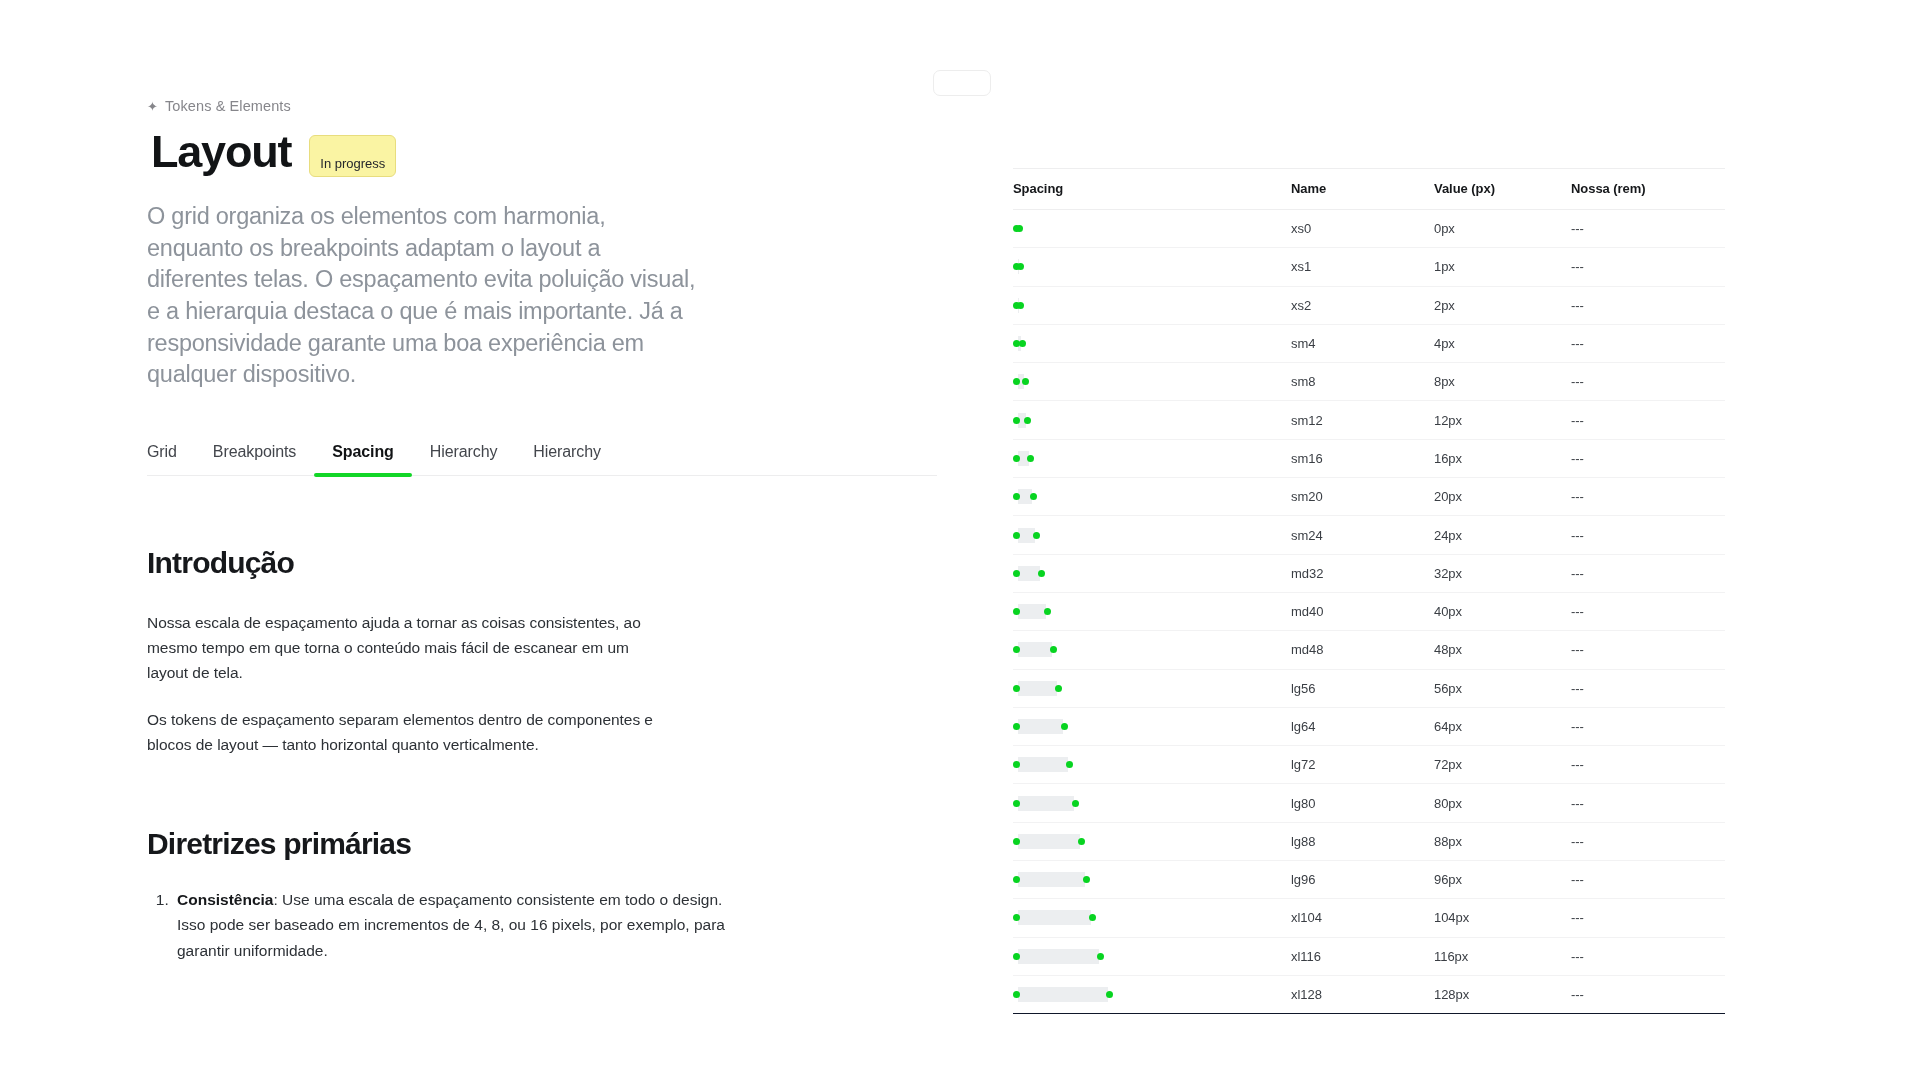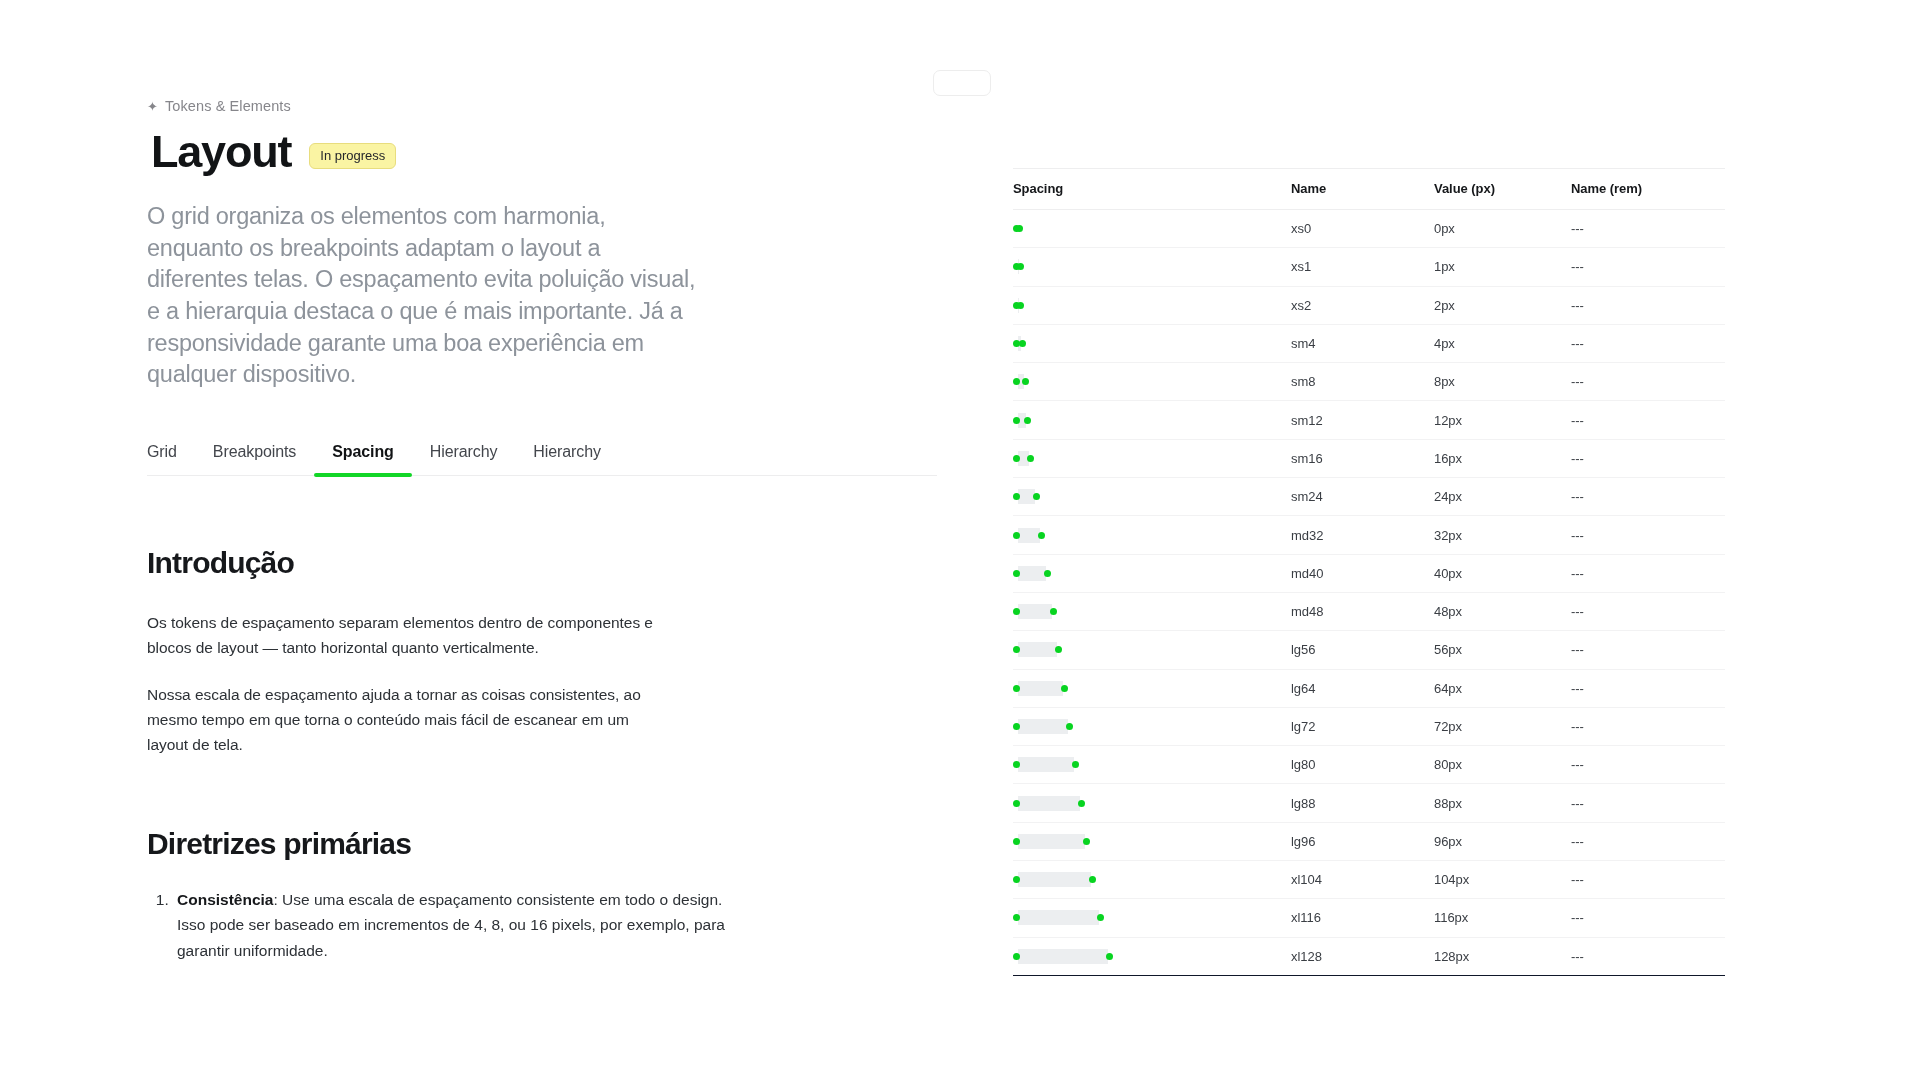--- a/index.html
+++ b/index.html
@@ -69,21 +69,21 @@
     line-height: 1.05;
     margin: 4px;
   }
   .status-badge {
     display: inline-block;
     background: #faf4a3;
     border: 1px solid #e8dd7e;
     color: #24262b;
     font-size: 13px;
     font-weight: 500;
-    padding: 5px 10px 6px;
+    padding: 21px 10px 6px;
     border-radius: 6px;
     line-height: 1;
     position: relative;
     top: 4px;
   }
 
   .lead {
     font-size: 23.5px;
     line-height: 1.345;
     color: #8d939b;
@@ -255,22 +255,22 @@
       <div class="tab">
         <span>Hierarchy</span>
       </div>
       <div class="tab">
         <span>Hierarchy</span>
       </div>
     </div>
 
     <div class="section">
       <h2 class="section-h2">Introdução</h2>
+      <p class="body-p">Nossa escala de espaçamento ajuda a tornar as coisas consistentes, ao mesmo tempo em que torna o conteúdo mais fácil de escanear em um layout de tela.</p>
       <p class="body-p">Os tokens de espaçamento separam elementos dentro de componentes e blocos de layout — tanto horizontal quanto verticalmente.</p>
-      <p class="body-p">Nossa escala de espaçamento ajuda a tornar as coisas consistentes, ao mesmo tempo em que torna o conteúdo mais fácil de escanear em um layout de tela.</p>
     </div>
 
     <div class="section">
       <h2 class="section-h2 second">Diretrizes primárias</h2>
       <ol class="guidelines">
         <li>
           <strong>Consistência</strong><span>: Use uma escala de espaçamento consistente em todo o design. Isso pode ser baseado em incrementos de 4, 8, ou 16 pixels, por exemplo, para garantir uniformidade.</span>
         </li>
       </ol>
     </div>
@@ -283,21 +283,21 @@
         <col class="c-spacing">
           <col class="c-name">
           <col class="c-px">
           <col class="c-rem">
       </colgroup>
       <thead>
         <tr>
           <th>Spacing</th>
           <th>Name</th>
           <th>Value (px)</th>
-          <th>Name (rem)</th>
+          <th>Nossa (rem)</th>
         </tr>
       </thead>
       <tbody id="table-body">
           <tr>
             <td>
               <div class="space-vis">
                 <span class="space-dot"></span>
                 <span class="space-bar" style="width: 0px;"></span>
                 <span class="space-dot"></span>
               </div>
@@ -375,20 +375,32 @@
               </div>
             </td>
             <td>sm16</td>
             <td>16px</td>
             <td class="rem-dash">---</td>
           </tr>
           <tr>
             <td>
               <div class="space-vis">
                 <span class="space-dot"></span>
+                <span class="space-bar" style="width: 14px;"></span>
+                <span class="space-dot"></span>
+              </div>
+            </td>
+            <td>sm20</td>
+            <td>20px</td>
+            <td class="rem-dash">---</td>
+          </tr>
+          <tr>
+            <td>
+              <div class="space-vis">
+                <span class="space-dot"></span>
                 <span class="space-bar" style="width: 16.8px;"></span>
                 <span class="space-dot"></span>
               </div>
             </td>
             <td>sm24</td>
             <td>24px</td>
             <td class="rem-dash">---</td>
           </tr>
           <tr>
             <td>

